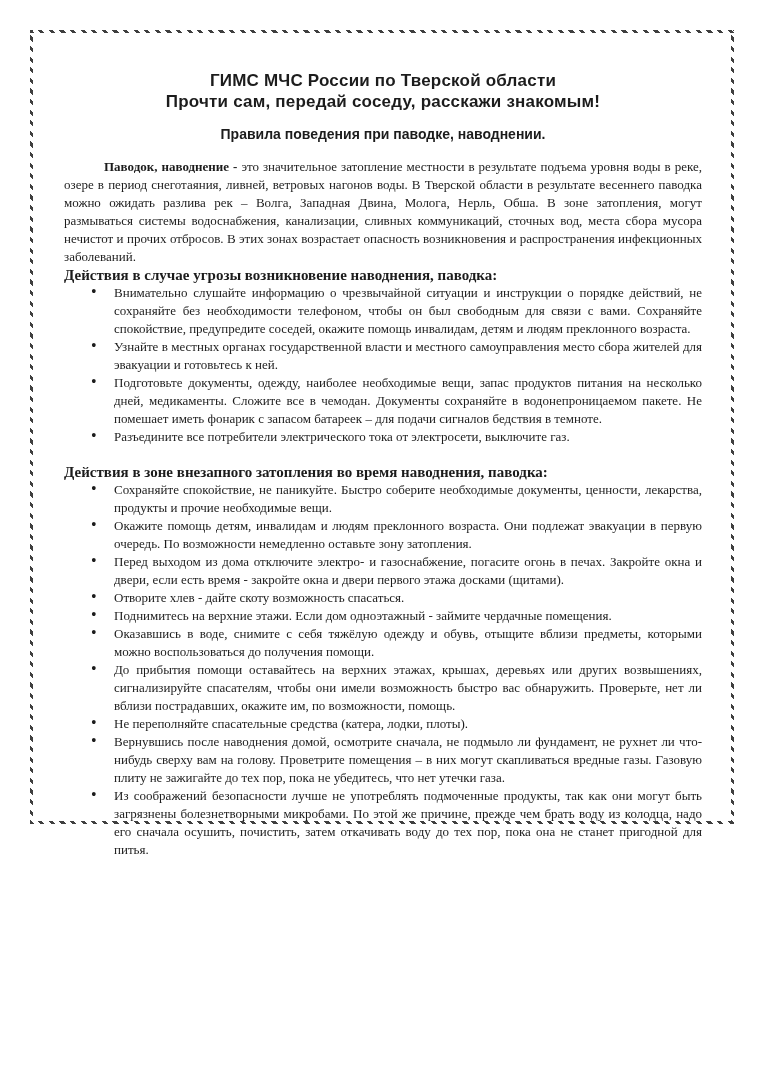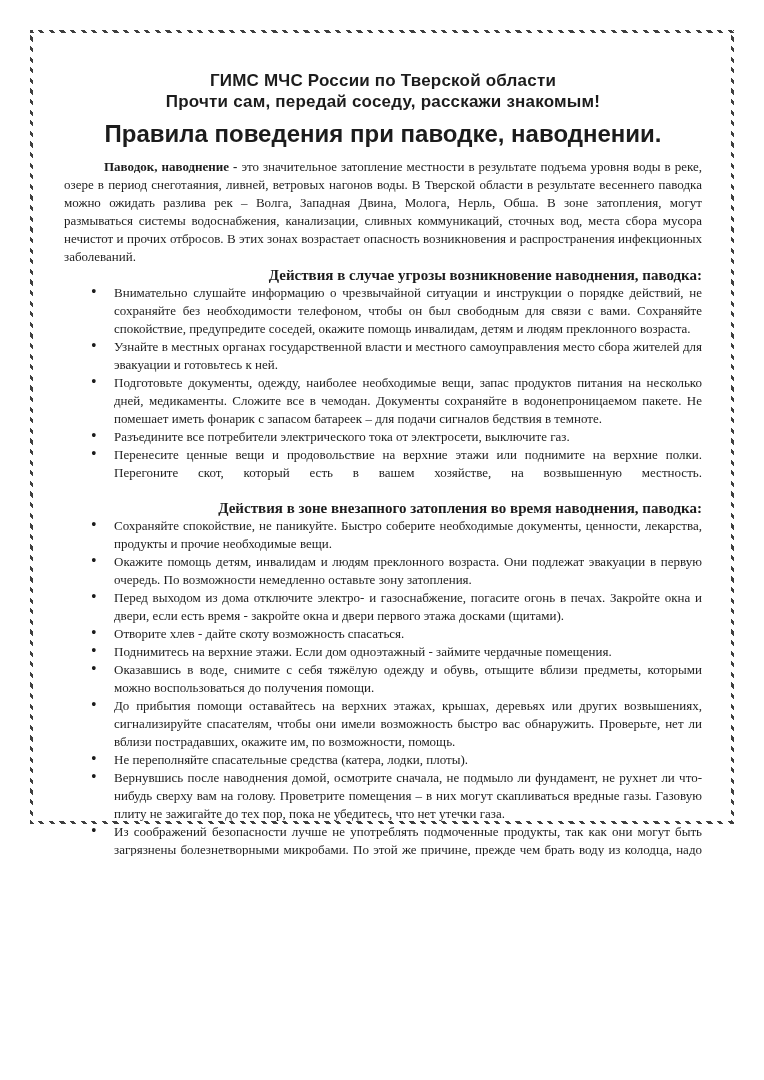--- a/index.html
+++ b/index.html
@@ -36,21 +36,21 @@
     font-family: "Liberation Sans", sans-serif;
     font-weight: bold;
     font-size: 17px;
     line-height: 21px;
     text-align: center;
     letter-spacing: 0.2px;
   }
   .doc-title {
     font-family: "Liberation Sans", sans-serif;
     font-weight: bold;
-    font-size: 24px;
+    font-size: 14px;
     line-height: 26px;
     text-align: center;
     margin: 9px 0 0 0;
   }
 
   .body-text {
     font-family: "Liberation Serif", serif;
     font-size: 13px;
     line-height: 18px;
   }
@@ -60,21 +60,21 @@
     text-align: justify;
     text-indent: 40px;
   }
   .intro b { font-weight: bold; }
 
   .section-heading {
     font-family: "Liberation Serif", serif;
     font-weight: bold;
     font-size: 15px;
     line-height: 18px;
-    text-align: right;
+    text-align: left;
     margin: 0;
   }
   .section-heading.gap-above { margin-top: 17px; }
 
   ul.bullets {
     margin: 0;
     padding: 0 0 0 50px;
     list-style: none;
   }
   ul.bullets li {
@@ -122,21 +122,20 @@
 
     <p class="body-text intro"><b>Паводок, наводнение -</b><span> это значительное затопление местности в результате подъема уровня воды в реке, озере в период снеготаяния, ливней, ветровых нагонов воды. В Тверской области в результате весеннего паводка можно ожидать разлива рек – Волга, Западная Двина, Молога, Нерль, Обша. В зоне затопления, могут размываться системы водоснабжения, канализации, сливных коммуникаций, сточных вод, места сбора мусора нечистот и прочих отбросов. В этих зонах возрастает опасность возникновения и распространения инфекционных заболеваний.</span></p>
 
     <h2 class="section-heading">Действия в случае угрозы возникновение наводнения, паводка:</h2>
 
     <ul class="bullets body-text">
       <li>Внимательно слушайте информацию о чрезвычайной ситуации и инструкции о порядке действий, не сохраняйте без необходимости телефоном, чтобы он был свободным для связи с вами. Сохраняйте спокойствие, предупредите соседей, окажите помощь инвалидам, детям и людям преклонного возраста.</li>
       <li>Узнайте в местных органах государственной власти и местного самоуправления место сбора жителей для эвакуации и готовьтесь к ней.</li>
       <li>Подготовьте документы, одежду, наиболее необходимые вещи, запас продуктов питания на несколько дней, медикаменты. Сложите все в чемодан. Документы сохраняйте в водонепроницаемом пакете.  Не помешает иметь фонарик с запасом батареек – для подачи сигналов бедствия в темноте.</li>
       <li>Разъедините все потребители электрического тока от электросети, выключите газ.</li>
-      <li class="stretch-last">Перенесите ценные вещи и продовольствие на верхние этажи или поднимите на верхние полки. Перегоните скот, который есть в вашем хозяйстве, на возвышенную местность.</li>
     </ul>
 
     <h2 class="section-heading gap-above">Действия в зоне внезапного затопления во время наводнения, паводка:</h2>
 
     <ul class="bullets body-text">
       <li>Сохраняйте спокойствие, не паникуйте. Быстро соберите необходимые документы, ценности, лекарства, продукты и прочие необходимые вещи.</li>
       <li>Окажите помощь детям, инвалидам и людям преклонного возраста. Они подлежат эвакуации в первую очередь. По возможности немедленно оставьте зону затопления.</li>
       <li>Перед выходом из дома отключите электро- и газоснабжение, погасите огонь в печах. Закройте окна и двери, если есть время - закройте окна и двери первого этажа досками (щитами).</li>
       <li>Отворите хлев - дайте скоту возможность спасаться.</li>
       <li>Поднимитесь на верхние этажи. Если дом одноэтажный - займите чердачные помещения.</li>

